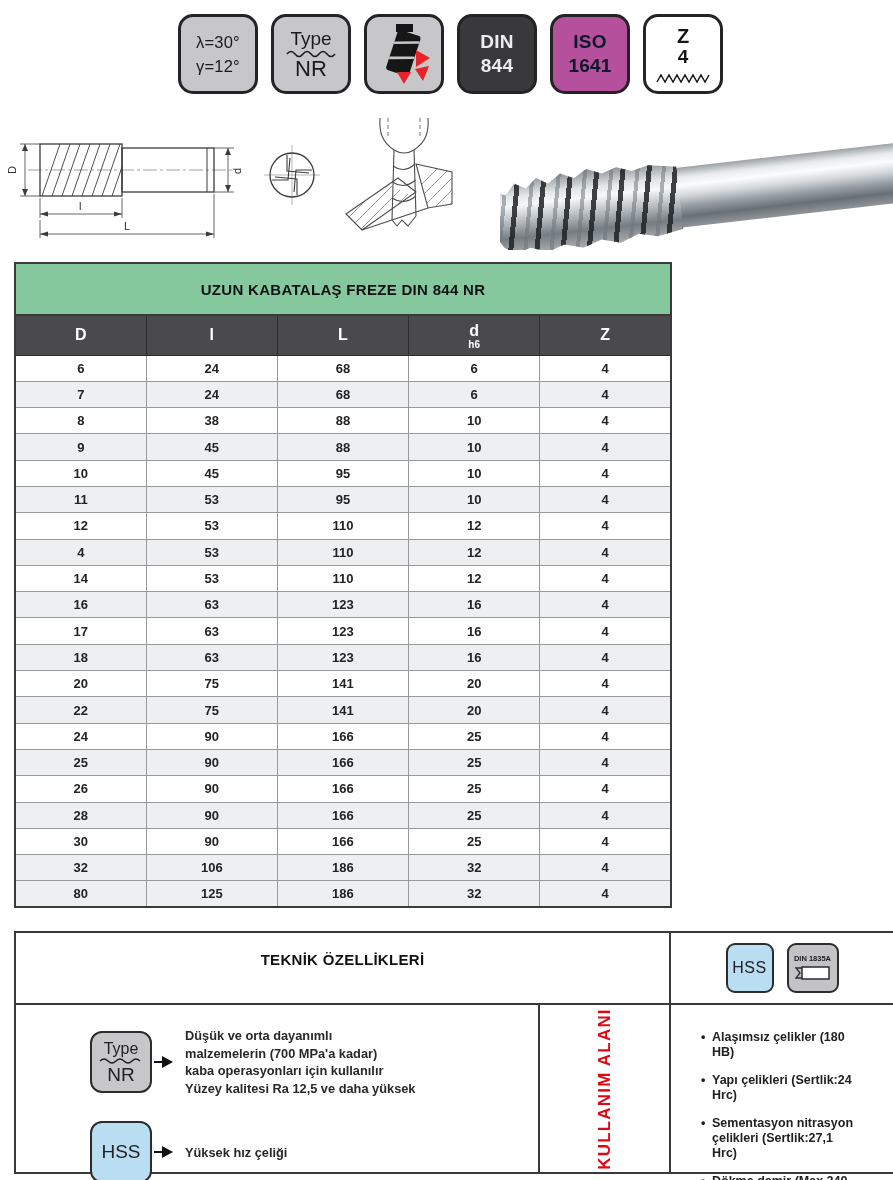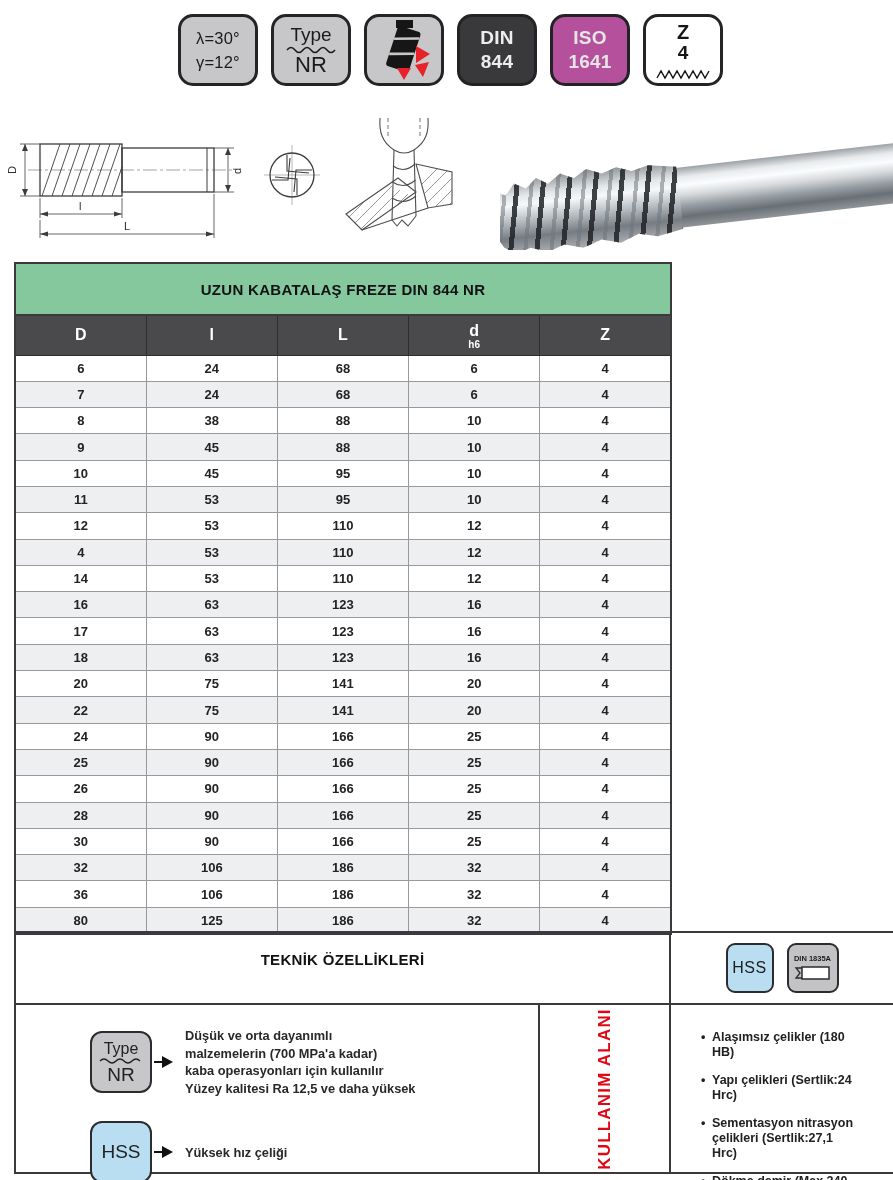--- a/index.html
+++ b/index.html
@@ -2,28 +2,28 @@
 <html><head>
 <meta charset="utf-8">
 <style>
   * { margin:0; padding:0; box-sizing:border-box; }
   html,body { background:#ffffff; }
   body { font-family:"Liberation Sans", sans-serif; }
   .page { position:relative; width:893px; height:1180px; background:#ffffff; overflow:hidden; }
 
   
   .badges-row { position:absolute; left:178px; top:14px; display:flex; gap:13px; }
-  .badge { width:80px; height:72px; border:3px solid #242426; border-radius:15px;
+  .badge { width:80px; height:80px; border:3px solid #242426; border-radius:15px;
            display:flex; flex-direction:column; align-items:center; justify-content:center;
            background:#c7c7c9; color:#1b1b1d; }
   .badge .b-line { font-size:16.5px; line-height:24px; letter-spacing:0.2px; }
   .badge.type-style .b-top { font-size:19px; line-height:20px; }
   .badge.type-style .b-bot { font-size:22px; line-height:22px; }
   .badge.dark  { background:#39393b; border-color:#232325; color:#ededee; }
-  .badge.mag   { background:#b4509c; border-color:#232325; color:#e5e5e5; }
+  .badge.mag   { background:#b4509c; border-color:#232325; color:#0f172a; }
   .badge.dark .b-line, .badge.mag .b-line { font-weight:bold; font-size:19px; }
   .badge.white { background:#ffffff; color:#161618; }
   .badge.white .z-l1 { font-weight:bold; font-size:20px; line-height:22px; }
   .badge.white .z-l2 { font-weight:bold; font-size:19px; line-height:20px; }
 
   
   .drawing { position:absolute; }
   svg text { font-family:"Liberation Sans", sans-serif; fill:#2e2e30; }
 
   
@@ -405,27 +405,20 @@
         </tr>
         <tr>
           <td>30</td>
           <td>90</td>
           <td>166</td>
           <td>25</td>
           <td>4</td>
         </tr>
         <tr class="alt">
           <td>32</td>
-          <td>106</td>
-          <td>186</td>
-          <td>32</td>
-          <td>4</td>
-        </tr>
-        <tr>
-          <td>36</td>
           <td>106</td>
           <td>186</td>
           <td>32</td>
           <td>4</td>
         </tr>
         <tr class="alt">
           <td>80</td>
           <td>125</td>
           <td>186</td>
           <td>32</td>

